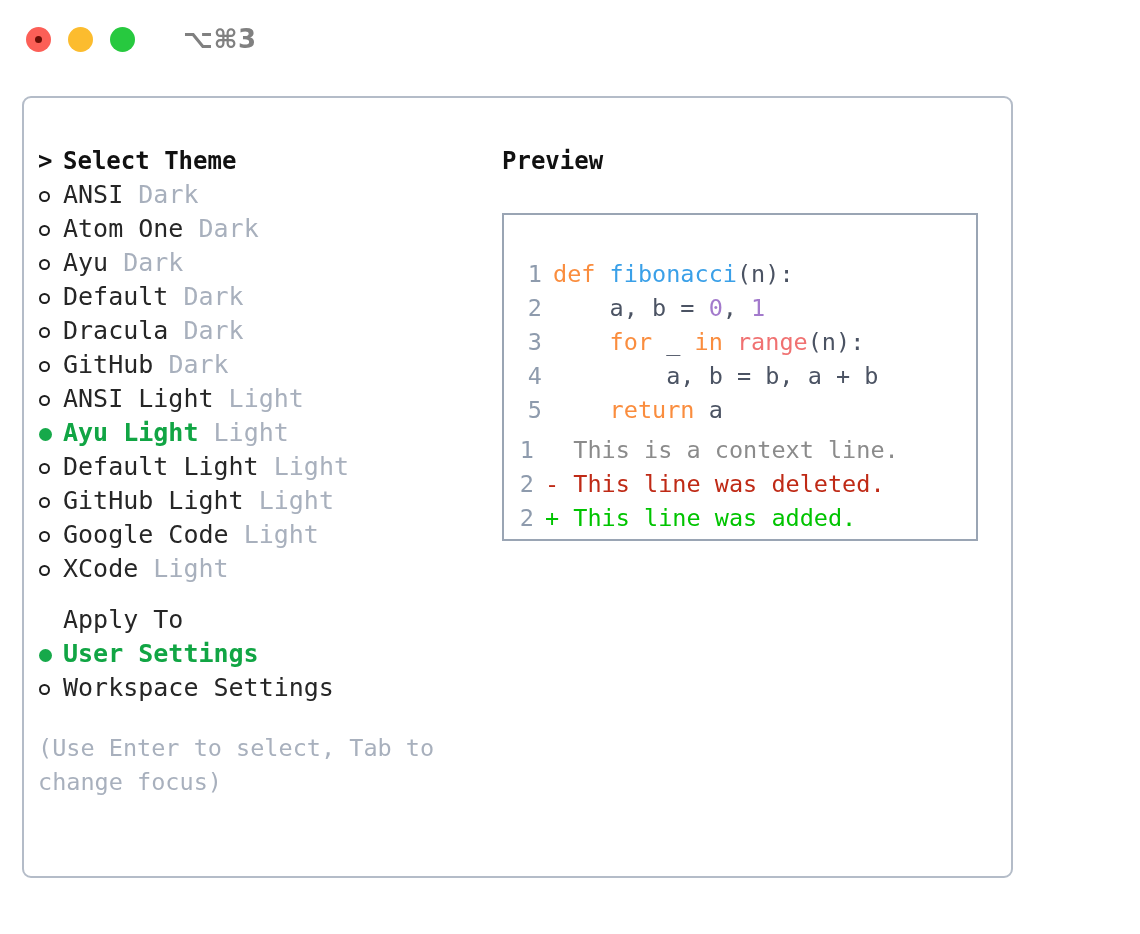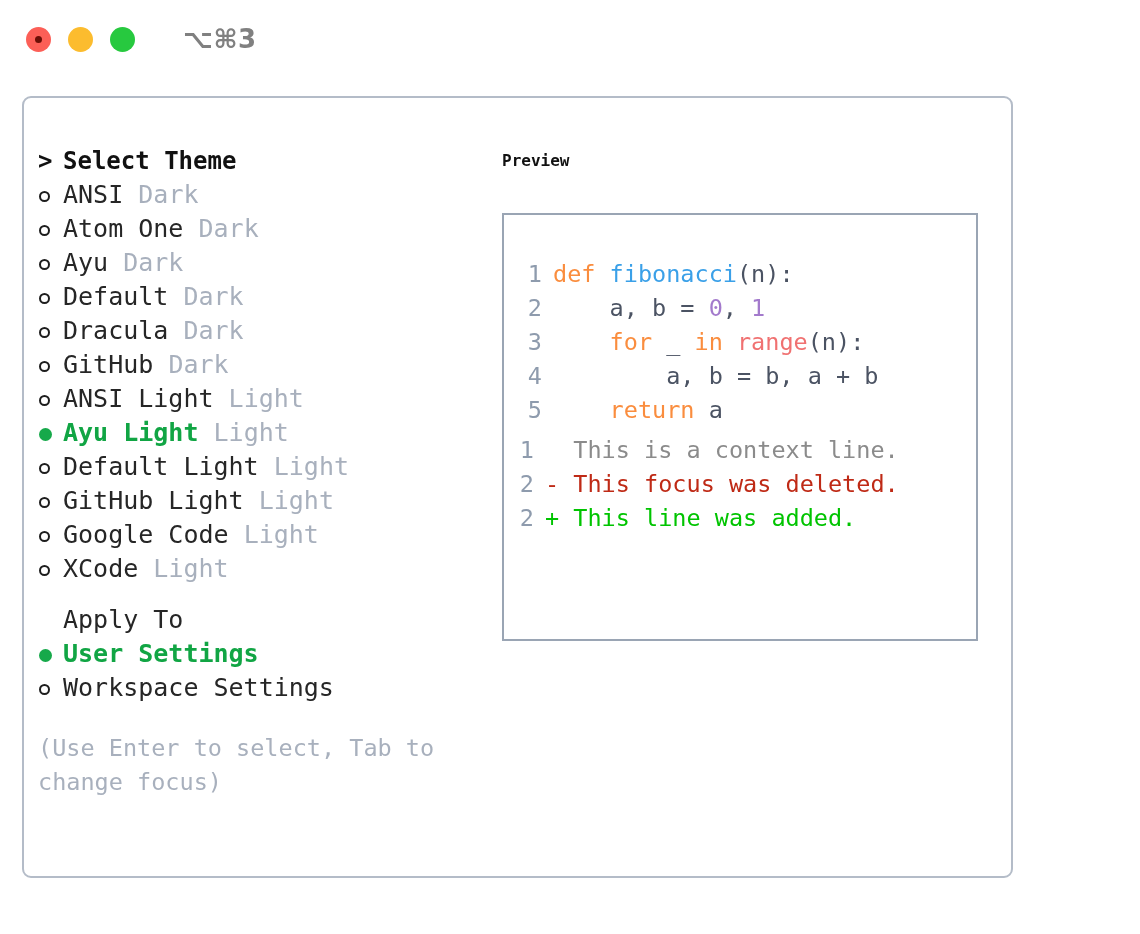--- a/index.html
+++ b/index.html
@@ -149,30 +149,30 @@
   }
 
   
   .right-col {
     position: absolute;
     left: 478px;
     top: 46px;
     width: 490px;
   }
   .preview-title {
-    font-size: 16px;
+    font-size: 24px;
     font-weight: bold;
     color: #111111;
     line-height: 34px;
   }
 
   .preview-box {
     margin-top: 35px;
     width: 476px;
-    height: 428px;
+    height: 328px;
     border: 2px solid #9aa5b4;
     box-sizing: border-box;
     background: #ffffff;
     position: relative;
   }
 
   .code {
     position: absolute;
     left: 16px;
     top: 42px;
@@ -267,19 +267,19 @@
         <div class="spacer-md"></div>
 
         <div class="hint">(Use Enter to select, Tab to change focus)</div>
       </div>
 
       <div class="right-col">
         <div class="preview-title">Preview</div>
 
         <div class="preview-box">
           <div class="code" id="code-block"><div><span class="ln">1</span><span class="kw">def</span><span class="pl"> </span><span class="fn">fibonacci</span><span class="pl">(n):</span></div><div><span class="ln">2</span><span class="pl">    a, b = </span><span class="num">0</span><span class="pl">, </span><span class="num">1</span></div><div><span class="ln">3</span><span class="pl">    </span><span class="kw">for</span><span class="pl"> _ </span><span class="kw">in</span><span class="pl"> </span><span class="bi">range</span><span class="pl">(n):</span></div><div><span class="ln">4</span><span class="pl">        a, b = b, a + b</span></div><div><span class="ln">5</span><span class="pl">    </span><span class="kw">return</span><span class="pl"> a</span></div></div>
-          <div class="diff" id="diff-block"><div><span class="ln">1</span><span class="d-ctx"> </span><span class="d-ctx"> This is a context line.</span></div><div><span class="ln">2</span><span class="d-del">-</span><span class="d-del"> This focus was deleted.</span></div><div><span class="ln">2</span><span class="d-add">+</span><span class="d-add"> This line was added.</span></div></div>
+          <div class="diff" id="diff-block"><div><span class="ln">1</span><span class="d-ctx"> </span><span class="d-ctx"> This is a context line.</span></div><div><span class="ln">2</span><span class="d-del">-</span><span class="d-del"> This line was deleted.</span></div><div><span class="ln">2</span><span class="d-add">+</span><span class="d-add"> This line was added.</span></div></div>
         </div>
       </div>
 
     </div>
   </div>
 </div>
 
 </body></html>

